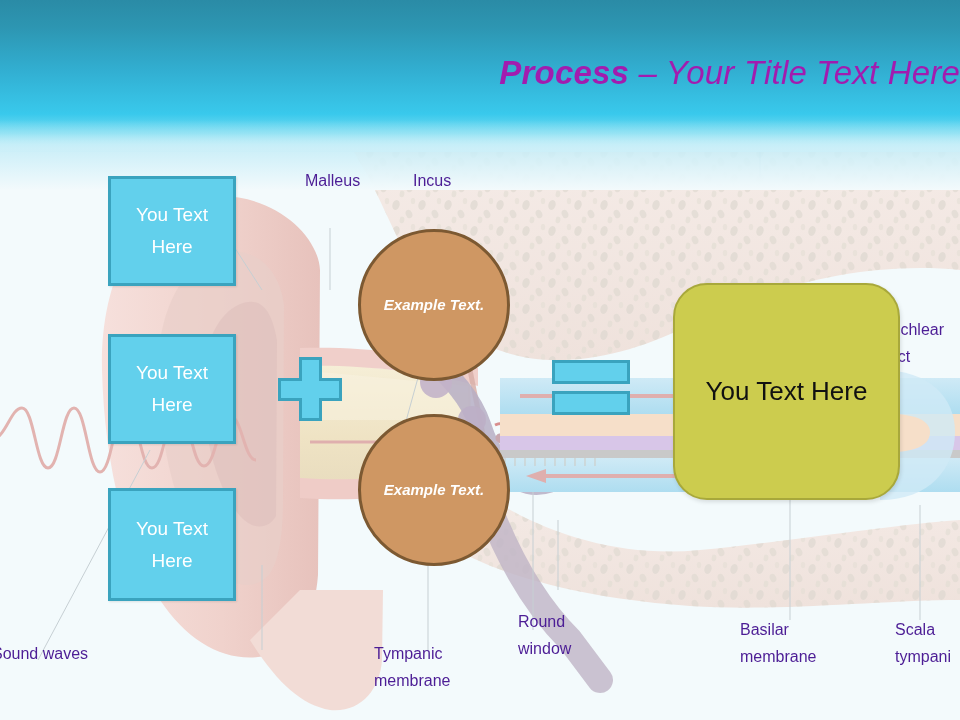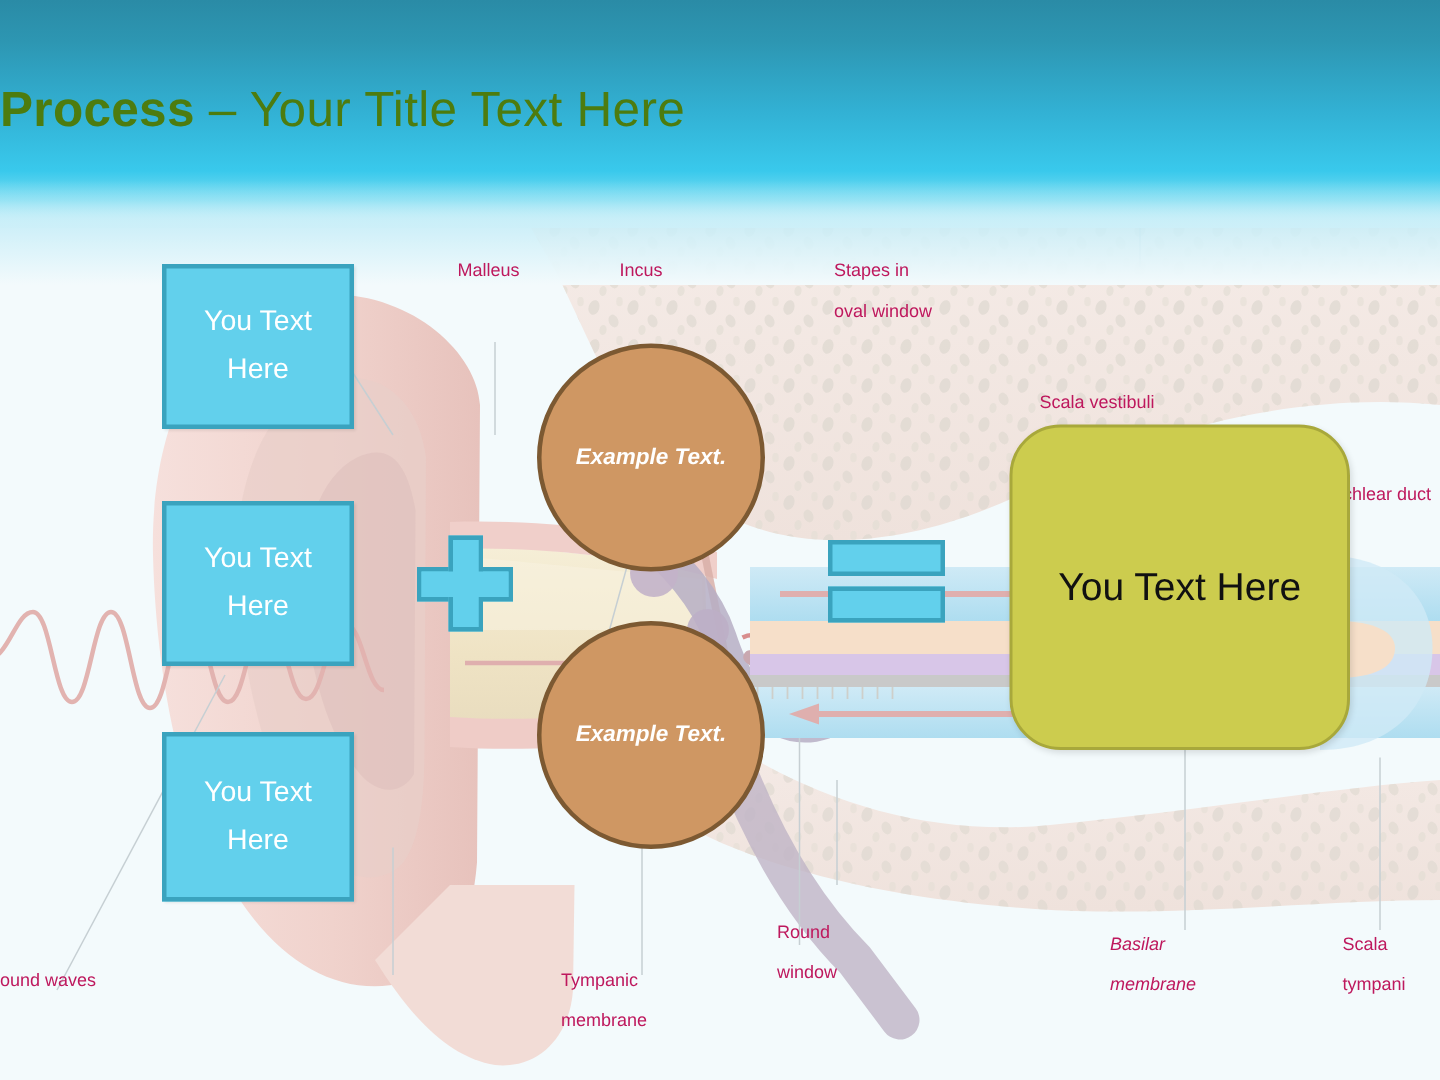--- a/index.html
+++ b/index.html
@@ -26,36 +26,37 @@
   }
   #header-fade {
     position: absolute; left: 0; top: 120px;
     width: 960px; height: 70px;
     background: linear-gradient(to bottom, rgba(57,201,236,0) 0%,
       rgba(200,238,248,0.85) 45%, rgba(243,250,252,1) 100%);
   }
 
   #slide-title {
     position: absolute; left: 0; top: 54px;
-    width: 960px; text-align: left;
-    color: #4d7c0f;
+    width: 960px; text-align: right;
+    color: #a21caf;
     font-size: 33px;
     letter-spacing: .2px;
     white-space: nowrap;
+    font-style: italic;
   }
   #slide-title .bold { font-weight: bold; }
 
   
   #anatomy { position: absolute; left: 0; top: 120px; width: 960px; height: 600px; }
 
   
   .anno {
     position: absolute;
-    color: #be185d;
-    font-size: 12px;
+    color: #4c1d95;
+    font-size: 16px;
     line-height: 27px;
     white-space: pre-line;
   }
 
   
   .blue-box {
     position: absolute;
     background: #62D0EC;
     border: 3px solid #3AA3BE;
     color: #FFFFFF;
@@ -244,27 +245,24 @@
 
   <div id="slide-title">
     <span class="bold">Process</span><span> – Your Title Text Here</span>
   </div>
 
   <div class="anno" style="left:-8px;  top:640px;">Sound waves</div>
   <div class="anno" style="left:374px; top:640px;">Tympanic
 membrane</div>
   <div class="anno" style="left:305px; top:167px;">Malleus</div>
   <div class="anno" style="left:413px; top:167px;">Incus</div>
-  <div class="anno" style="left:556px; top:167px;">Stapes in
-oval window</div>
   <div class="anno" style="left:518px; top:608px;">Round
 window</div>
-  <div class="anno" style="left:693px; top:255px;">Scala vestibuli</div>
   <div class="anno" style="left:880px; top:316px;">Cochlear duct</div>
-  <div class="anno" style="left:740px; top:616px;font-style:italic;">Basilar
+  <div class="anno" style="left:740px; top:616px;">Basilar
 membrane</div>
   <div class="anno" style="left:895px; top:616px;">Scala
 tympani</div>
 
   <div class="blue-box" style="left:108px; top:176px; width:128px; height:110px;">
     <span>You Text Here</span>
   </div>
   <div class="blue-box" style="left:108px; top:334px; width:128px; height:110px;">
     <span>You Text Here</span>
   </div>

